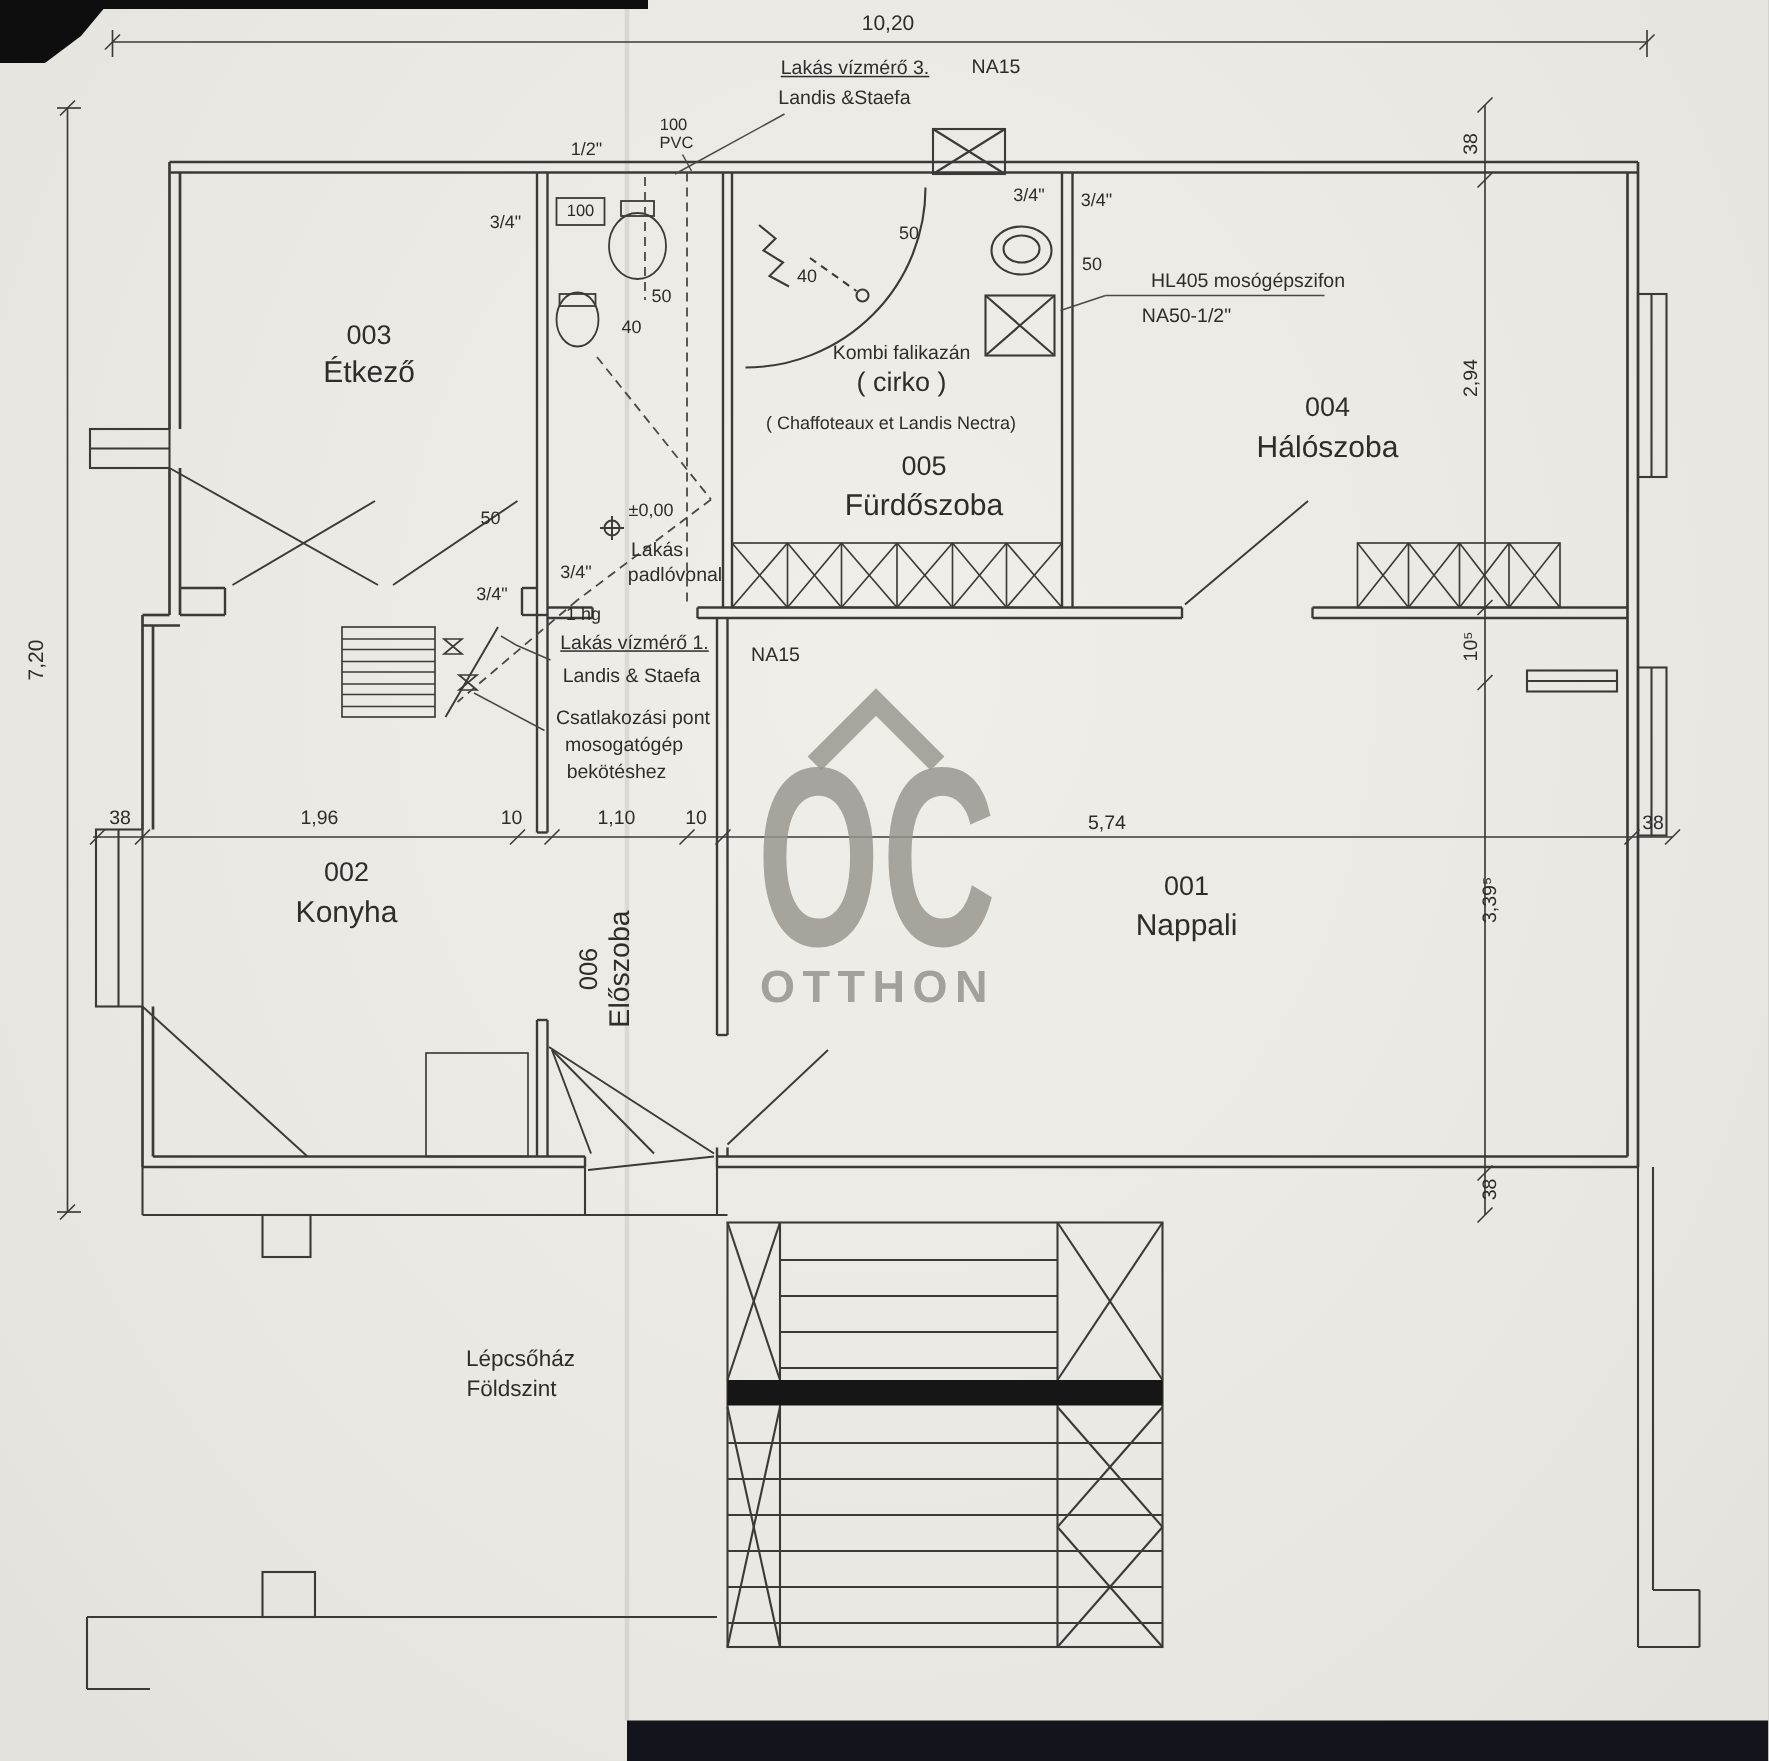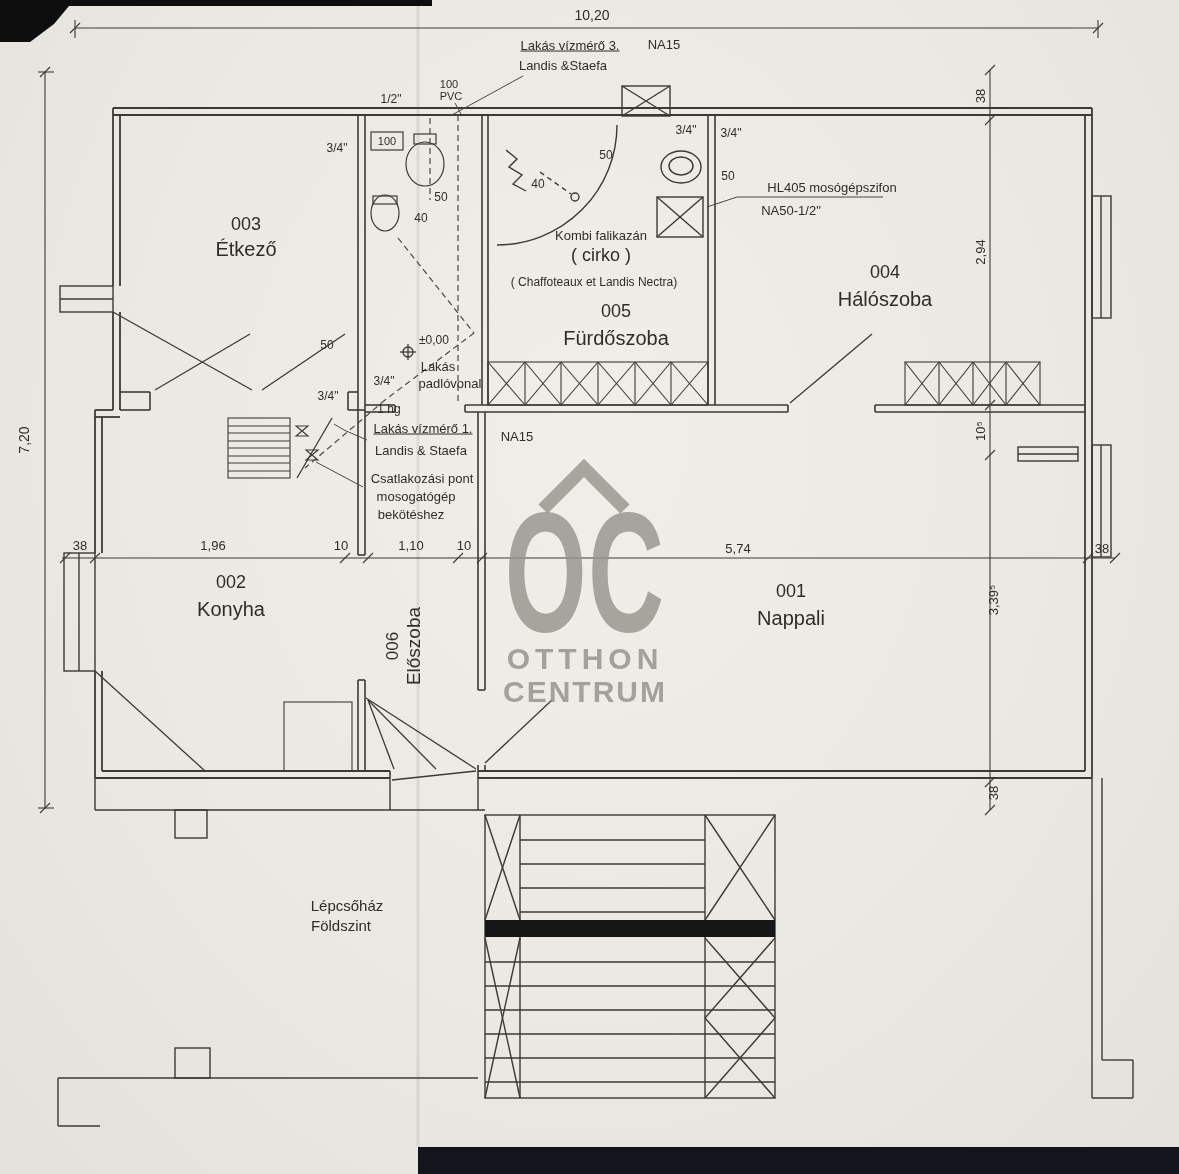--- a/index.html
+++ b/index.html
@@ -288,21 +288,20 @@
       <line x1="1092" y1="778" x2="1092" y2="1098"></line>
       <line x1="1102" y1="778" x2="1102" y2="1060"></line>
       <line x1="1102" y1="1060" x2="1133" y2="1060"></line>
       <line x1="1133" y1="1060" x2="1133" y2="1098"></line>
       <line x1="1092" y1="1098" x2="1133" y2="1098"></line>
     </g>
   </svg>
 
   <div class="wm-logo" style="left:585px;top:572px;">OC</div>
   <div class="wm-word" style="left:585px;top:659px;font-size:30px;letter-spacing:5px;">OTTHON</div>
-  <div class="wm-word" style="left:585px;top:692px;font-size:30px;letter-spacing:2px;">CENTRUM</div>
 
   <div class="lbl" style="left:246px;top:224px;font-size:18px;">003</div>
   <div class="lbl" style="left:246px;top:249px;font-size:20px;">Étkező</div>
 
   <div class="lbl" style="left:616px;top:311px;font-size:18px;">005</div>
   <div class="lbl" style="left:616px;top:338px;font-size:20px;">Fürdőszoba</div>
 
   <div class="lbl" style="left:885px;top:272px;font-size:18px;">004</div>
   <div class="lbl" style="left:885px;top:299px;font-size:20px;">Hálószoba</div>
 

